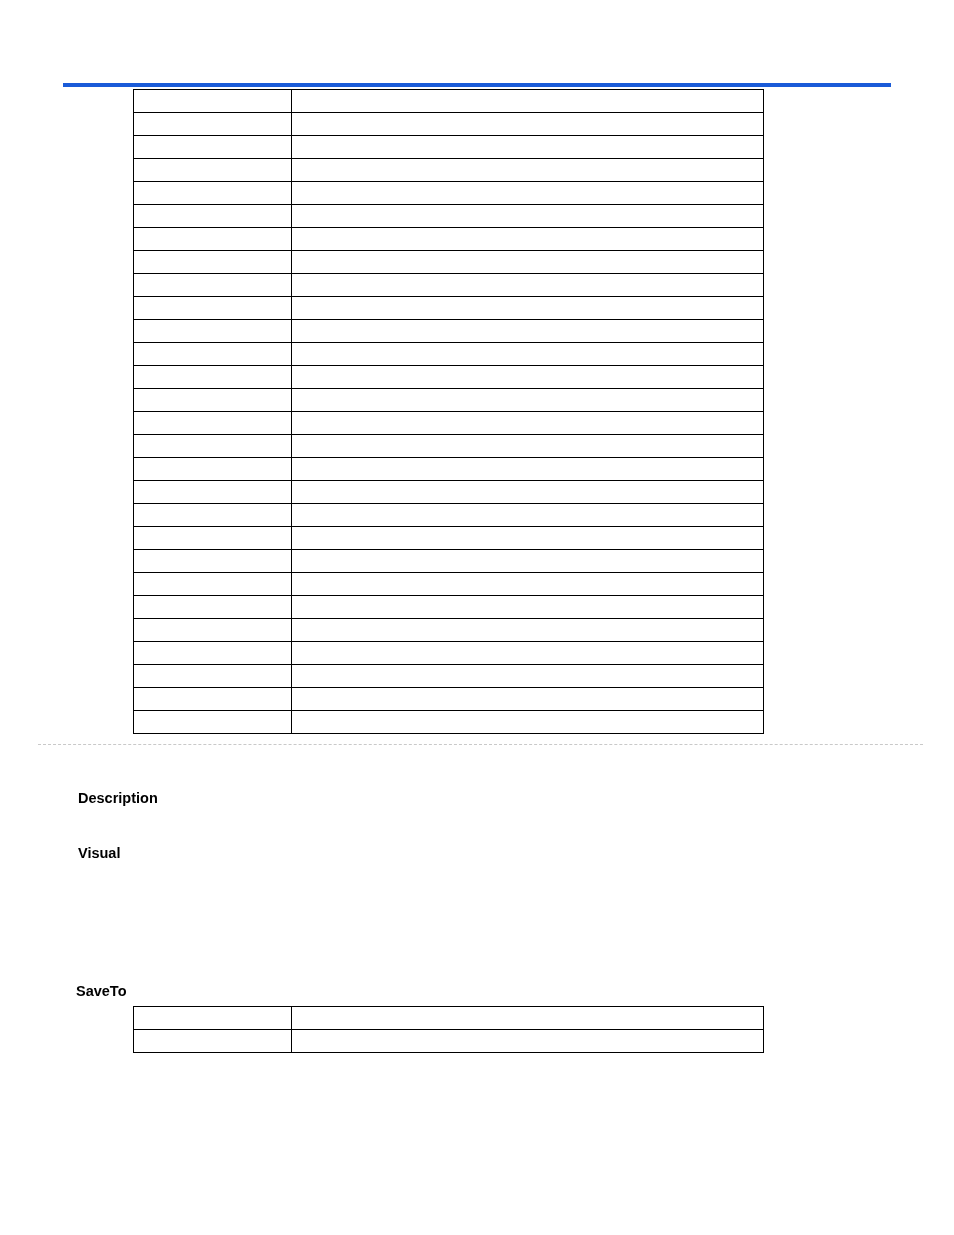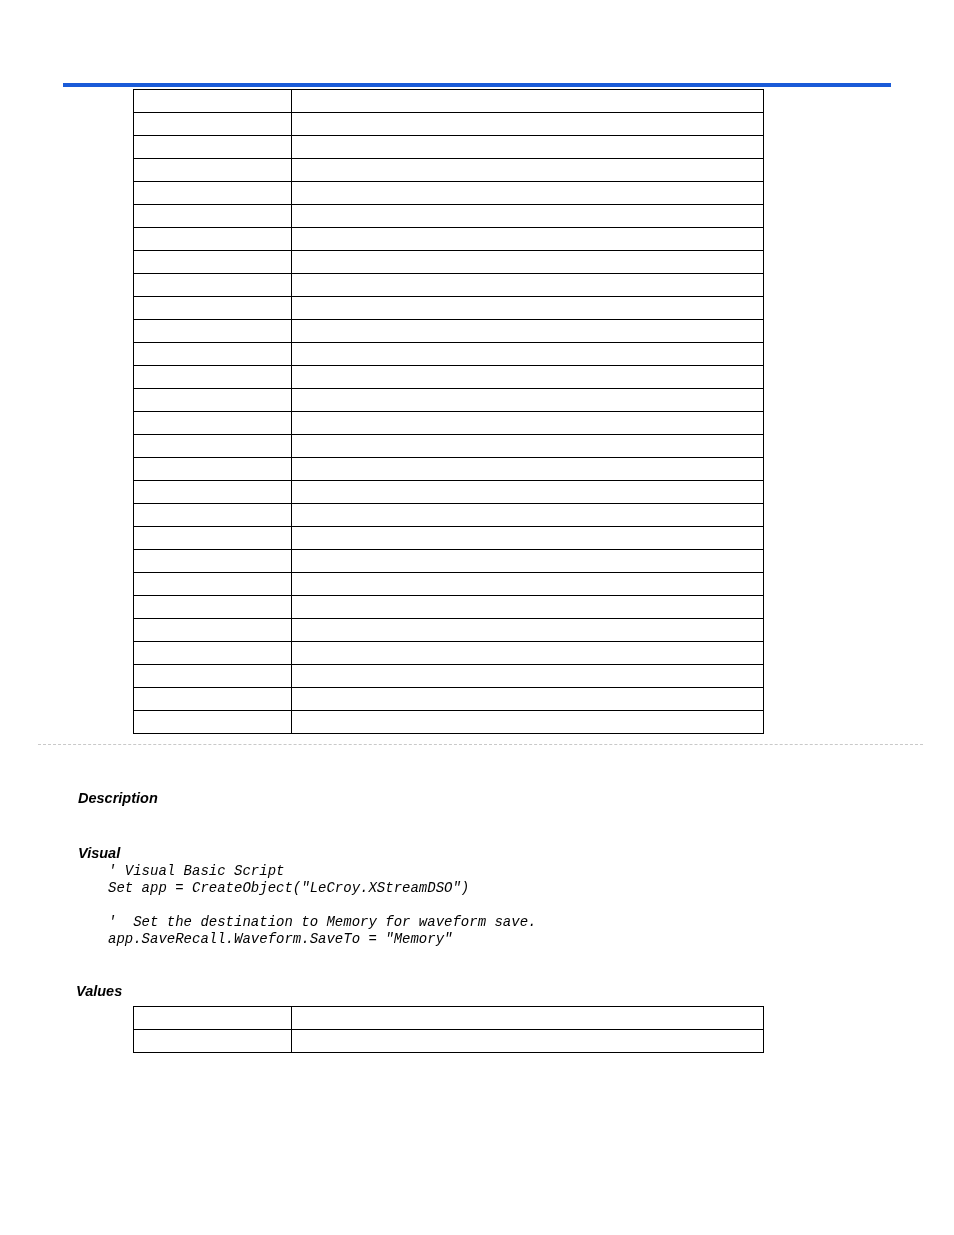--- a/index.html
+++ b/index.html
@@ -9,21 +9,20 @@
     width: 954px;
     background: #fff;
     font-family: Arial, Helvetica, sans-serif;
     color: #000;
   }
   .page {
     width: 954px;
     height: 1069px;
     position: relative;
     padding: 0;
-    font-style: italic;
   }
   .top-rule {
     position: absolute;
     top: 83px;
     left: 63px;
     width: 828px;
     height: 4px;
     background: #1a5bd8;
   }
   .values-table-1 {
@@ -233,27 +232,22 @@
         </tr>
       </tbody>
   </table>
 
   <div class="dash-rule"></div>
 
   <div class="desc-heading">Description</div>
 
   <div class="example-heading">Visual</div>
 
-  <div class="code-block">' Visual Basic Script
-Set app = CreateObject("LeCroy.XStreamDSO")
-
-'  Set the destination to Memory for waveform save.
-app.SaveRecall.Waveform.SaveTo = "Memory"</div>
-
-  <div class="values-heading">Values</div>
+
+  <div class="values-heading">SaveTo</div>
 
   <table class="values-table-2">
     <tbody id="tbody2">
         <tr>
           <td></td>
           <td></td>
         </tr>
         <tr>
           <td></td>
           <td></td>

